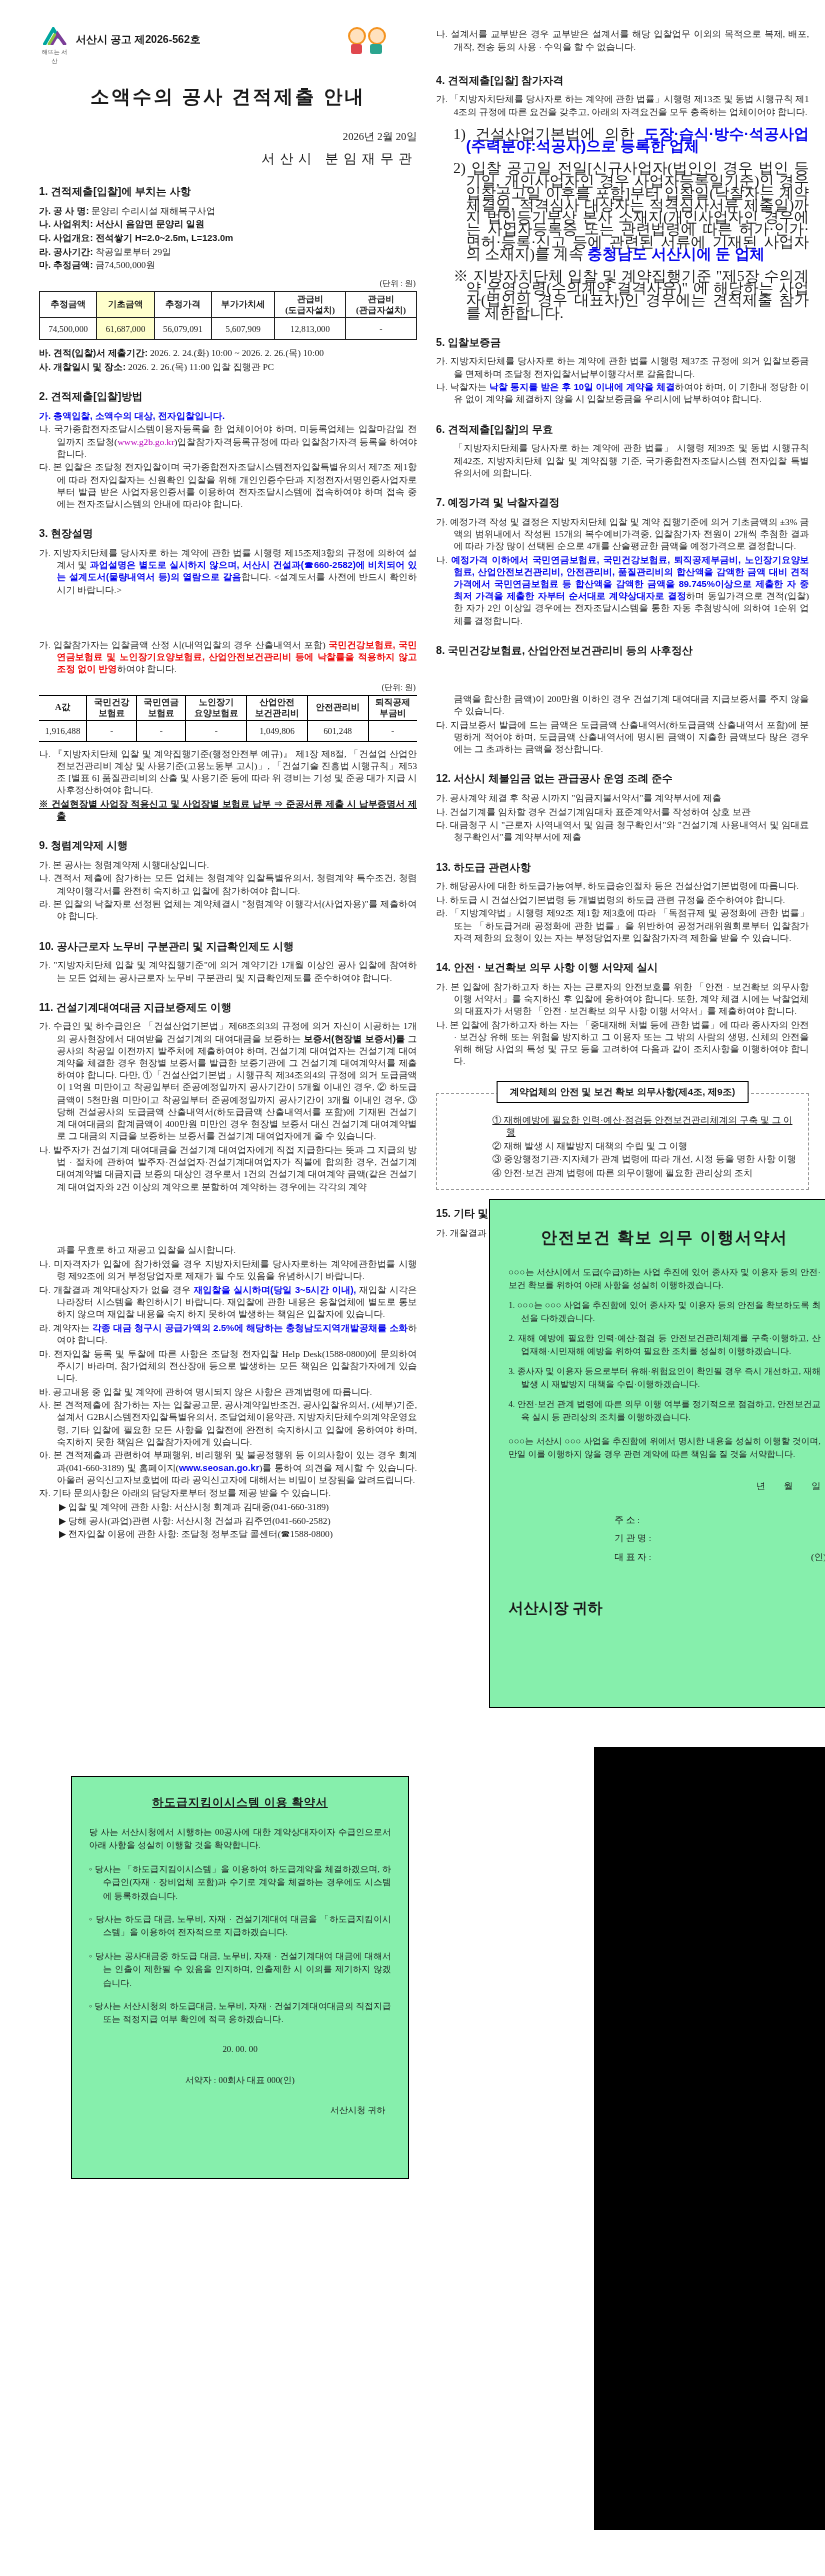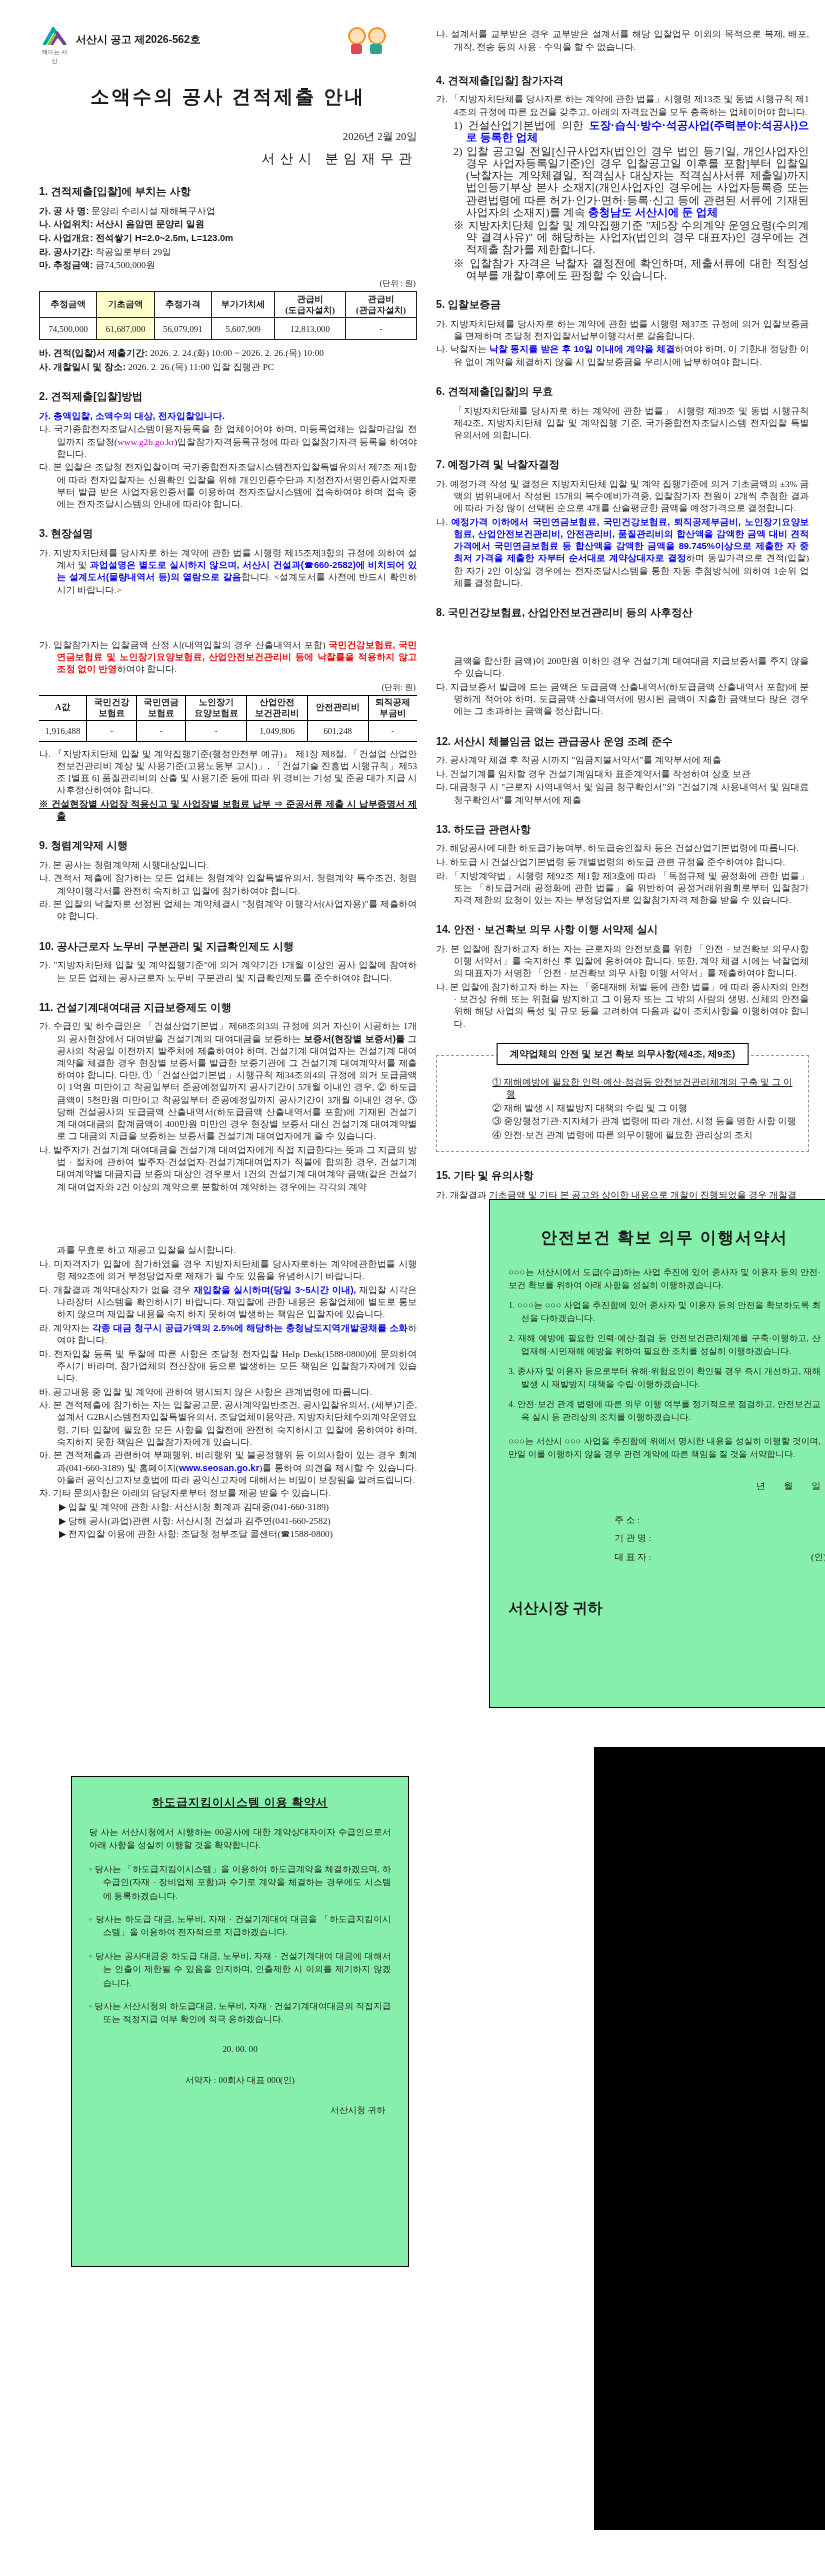--- a/index.html
+++ b/index.html
@@ -21,21 +21,21 @@
   .bod-b{background:#2ba58f;}
   .title{font-family:"Liberation Sans",sans-serif;font-size:19px;letter-spacing:2.1px;text-align:center;margin:18.4px 0 0 0;}
   .date-block{text-align:right;margin-top:20px;}
   .date{font-size:10.6px;}
   .issuer{font-size:13.4px;letter-spacing:5px;margin-top:5.7px;}
   
   .sec{font-family:"Liberation Sans",sans-serif;font-weight:bold;font-size:10.6px;margin:17px 0 5.7px 0;}
   .sec:first-of-type{margin-top:21px;}
   p{margin:0;}
   .li{font-size:9.2px;line-height:12.2px;text-align:justify;word-break:break-all;padding-left:17.7px;text-indent:-17.7px;margin:1.4px 0;}
-  .li2{font-size:11px;line-height:12.2px;text-align:justify;word-break:break-all;padding-left:30px;text-indent:-12.7px;margin:1px 0;}
+  .li2{font-size:15px;line-height:12.2px;text-align:justify;word-break:break-all;padding-left:30px;text-indent:-12.7px;margin:10px 0;}
   .li3{font-size:9.2px;line-height:12.2px;padding-left:30px;text-indent:-10px;margin:1.4px 0;}
   .b{font-family:"Liberation Sans",sans-serif;font-weight:bold;}
   .blue{color:#0a0aee;}
   .red{color:#ee1010;}
   .mag{color:#bb00bb;}
   .ul{text-decoration:underline;}
   .unit{font-size:8.1px;text-align:right;margin:7px 1.4px 1.4px 0;}
   
   table{border-collapse:collapse;width:100%;font-size:8.8px;}
   .t1 th,.t1 td{border:0.7px solid #222;text-align:center;padding:2.1px 1.4px;}
@@ -48,21 +48,21 @@
   .t2 th + th,.t2 td + td{border-left:0.7px solid #000;}
   .sp{height:40px;}
   .sp2{height:49px;}
   .sp3{height:28px;}
   
   .db{position:relative;border:0.7px dashed #999;margin-top:25.4px;padding:18.4px 11.3px 8.5px 11.3px;}
   .db-t{position:absolute;top:-12.7px;left:50%;transform:translateX(-50%);background:#fff;border:1.4px solid #000;padding:3.5px 12.7px;font-family:"Liberation Sans",sans-serif;font-weight:bold;font-size:9.5px;white-space:nowrap;}
   .db .li3{padding-left:14px;text-indent:-14px;margin-left:44px;}
   
   .formbox{position:absolute;background:#86efac;border:1.4px solid #000;box-sizing:border-box;margin-left:35px;}
-  .box-sub{left:36px;top:1776px;width:338px;height:491px;padding:18.4px 17px;}
+  .box-sub{left:36px;top:1776px;width:338px;height:403px;padding:18.4px 17px;}
   .box-sub .bx-title{text-align:center;font-family:"Liberation Sans",sans-serif;font-weight:bold;font-size:11.3px;text-decoration:underline;letter-spacing:0.7px;margin-bottom:15.5px;}
   .box-sub p{font-size:8.8px;line-height:13.4px;text-align:justify;word-break:break-all;}
   .box-sub .bullet{padding-left:14px;text-indent:-14px;margin-top:10px;}
   .bx-date{text-align:center;font-size:8.8px;margin-top:17px;}
   .bx-signer{text-align:center;font-size:8.8px;margin-top:21px;}
   .bx-recv{text-align:right;font-size:8.8px;margin-top:18.4px;padding-right:5.7px;}
   .box-safety{left:454px;top:1199px;width:351px;height:509px;padding:17px 18.4px;}
   .box-safety .bx-title{text-align:center;font-family:"Liberation Sans",sans-serif;font-weight:bold;font-size:16.3px;letter-spacing:1.4px;margin:10px 0 17px 0;}
   .box-safety p{font-size:8.7px;line-height:13px;text-align:justify;word-break:break-all;}
   .box-safety .num{padding-left:12.7px;text-indent:-12.7px;margin-top:7px;}
@@ -217,21 +217,20 @@
   </div>
 
   <div class="col col-r">
     <p class="li">나. 설계서를 교부받은 경우 교부받은 설계서를 해당 입찰업무 이외의 목적으로 복제, 배포, 개작, 전송 등의 사용 · 수익을 할 수 없습니다.</p>
 
     <div class="sec">4. 견적제출[입찰] 참가자격</div>
     <p class="li">가. 「지방자치단체를 당사자로 하는 계약에 관한 법률」시행령 제13조 및 동법 시행규칙 제14조의 규정에 따른 요건을 갖추고, 아래의 자격요건을 모두 충족하는 업체이어야 합니다.</p>
     <p class="li2"><span>1) 건설산업기본법에 의한 </span><span class="b blue">도장·습식·방수·석공사업(주력분야:석공사)으로 등록한 업체</span></p>
     <p class="li2"><span>2) 입찰 공고일 전일[신규사업자(법인인 경우 법인 등기일, 개인사업자인 경우 사업자등록일기준)인 경우 입찰공고일 이후를 포함]부터 입찰일(낙찰자는 계약체결일, 적격심사 대상자는 적격심사서류 제출일)까지 법인등기부상 본사 소재지(개인사업자인 경우에는 사업자등록증 또는 관련법령에 따른 허가·인가·면허·등록·신고 등에 관련된 서류에 기재된 사업자의 소재지)를 계속 </span><span class="b blue">충청남도 서산시에 둔 업체</span></p>
     <p class="li2">※ 지방자치단체 입찰 및 계약집행기준 "제5장 수의계약 운영요령(수의계약 결격사유)" 에 해당하는 사업자(법인의 경우 대표자)인 경우에는 견적제출 참가를 제한합니다.</p>
-    <p class="li2">※ 입찰참가 자격은 낙찰자 결정전에 확인하며, 제출서류에 대한 적정성 여부를 개찰이후에도 판정할 수 있습니다.</p>
 
     <div class="sec">5. 입찰보증금</div>
     <p class="li">가. 지방자치단체를 당사자로 하는 계약에 관한 법률 시행령 제37조 규정에 의거 입찰보증금을 면제하며 조달청 전자입찰서납부이행각서로 갈음합니다.</p>
     <p class="li"><span>나. 낙찰자는 </span><span class="b blue">낙찰 통지를 받은 후 10일 이내에 계약을 체결</span><span>하여야 하며, 이 기한내 정당한 이유 없이 계약을 체결하지 않을 시 입찰보증금을 우리시에 납부하여야 합니다.</span></p>
 
     <div class="sec">6. 견적제출[입찰]의 무효</div>
     <p class="li" style="padding-left:17.7px;text-indent:0">「지방자치단체를 당사자로 하는 계약에 관한 법률」 시행령 제39조 및 동법 시행규칙 제42조, 지방자치단체 입찰 및 계약집행 기준, 국가종합전자조달시스템 전자입찰 특별 유의서에 의합니다.</p>
 
     <div class="sec">7. 예정가격 및 낙찰자결정</div>
     <p class="li">가. 예정가격 작성 및 결정은 지방자치단체 입찰 및 계약 집행기준에 의거 기초금액의 ±3% 금액의 범위내에서 작성된 15개의 복수예비가격중, 입찰참가자 전원이 2개씩 추첨한 결과에 따라 가장 많이 선택된 순으로 4개를 산술평균한 금액을 예정가격으로 결정합니다.</p>

